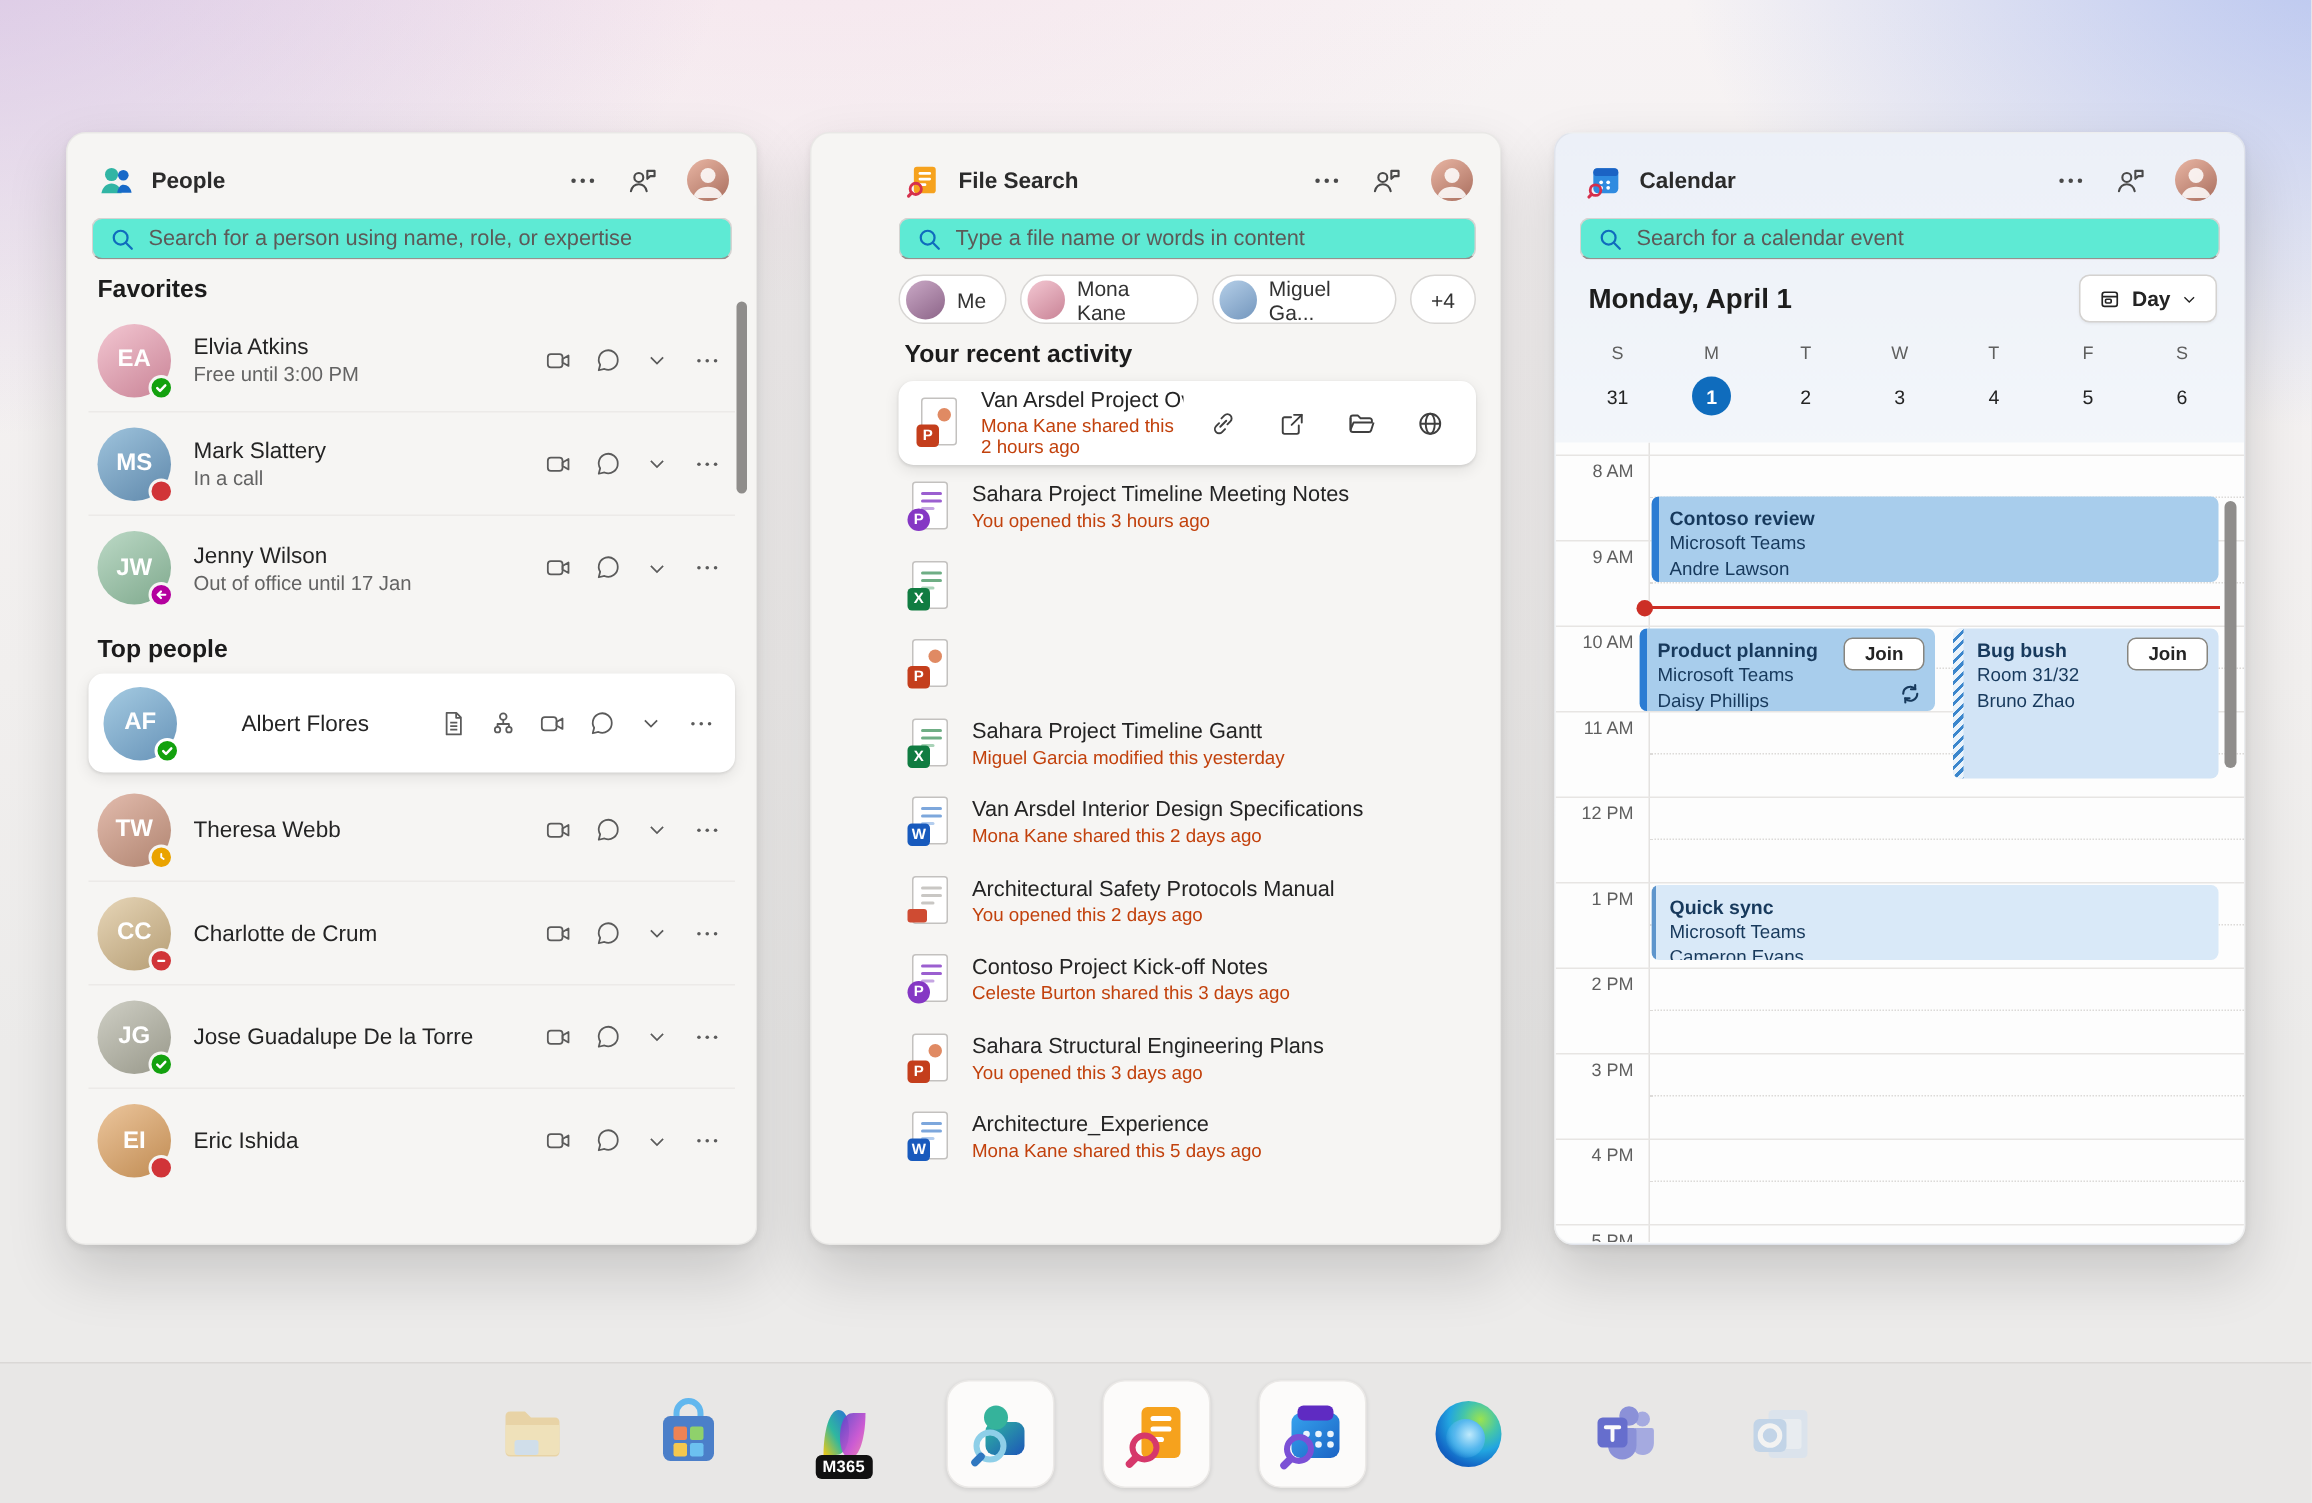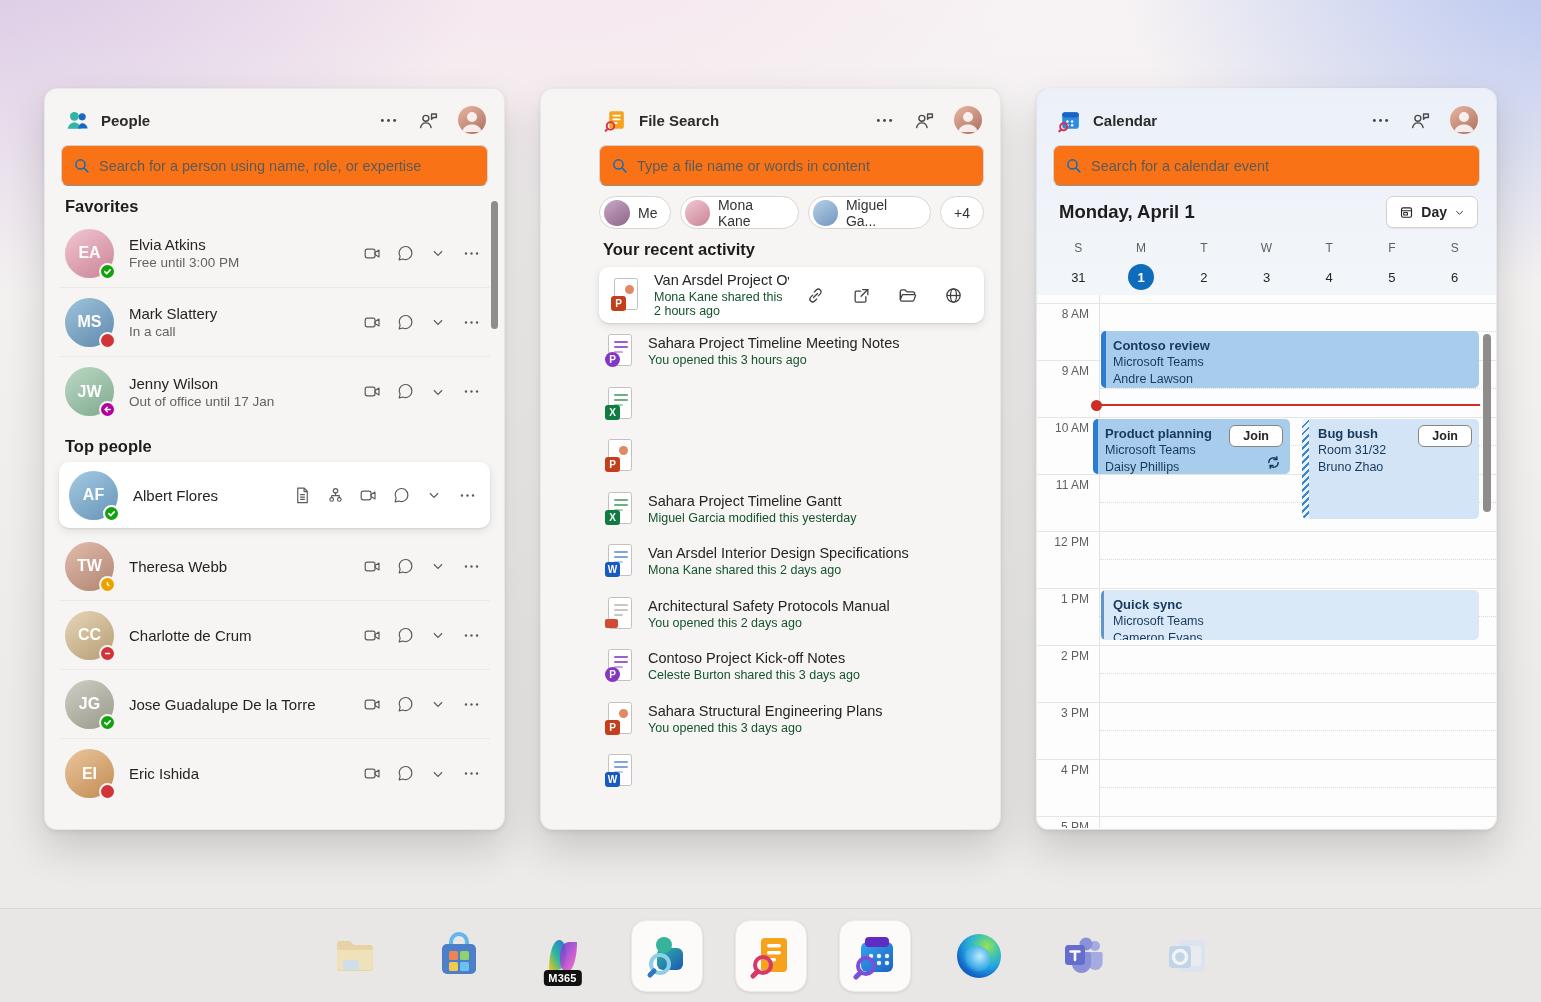--- a/index.html
+++ b/index.html
@@ -32,21 +32,21 @@
   .win-header { display:flex; align-items:center; padding:17px 18px 8px 20px; }
   .app-glyph { width:25px; height:25px; margin-right:11px; flex:0 0 auto; }
   .win-title { font-size:15px; font-weight:700; color:#2b2b2b; flex:1; }
   .hdr-actions { display:flex; align-items:center; gap:19px; }
   .hdr-icon { width:21px; height:21px; color:#494949; cursor:pointer; }
   .hdr-icon svg { width:100%; height:100%; }
   .avatar-sm { width:28px; height:28px; border-radius:50%;
     background:linear-gradient(145deg,#e9b6a4,#a96e5e); position:relative; overflow:hidden; }
   .avatar-sm svg { position:absolute; inset:0; }
 
-  .searchbox { margin:3px 16px 10px; height:41px; background:#f97316;
+  .searchbox { margin:3px 16px 10px; height:28px; background:#5eead4;
     border:1px solid #d5d3d1; border-bottom:1px solid #95918e; border-radius:7px;
     display:flex; align-items:center; padding:0 11px; gap:9px; }
   .searchbox svg { width:17px; height:17px; flex:0 0 auto; }
   .searchbox input { border:none; outline:none; flex:1; font-size:14.5px;
     font-family:inherit; color:#242424; background:transparent; }
   .searchbox input::placeholder { color:#5c5a58; }
 
   .section-h { font-size:16.5px; font-weight:700; color:#1c1c1c; margin:11px 20px 3px; }
 
   
@@ -65,21 +65,21 @@
   .pinfo { flex:1; min-width:0; }
   .pname { font-size:15px; color:#242424; }
   .pstatus { font-size:13.5px; color:#636363; margin-top:2px; }
   .pactions { display:flex; align-items:center; gap:7px; }
   .iconbtn { width:26px; height:24px; color:#5b5b5b; display:flex; align-items:center;
     justify-content:center; cursor:pointer; border-radius:4px; }
   .iconbtn svg { width:19px; height:19px; }
   .iconbtn.small svg { width:14px; height:14px; }
   .selected-card { background:#fff; border-radius:10px; margin:6px 0 4px;
     box-shadow:0 1px 2px rgba(0,0,0,.09), 0 3px 10px rgba(0,0,0,.09);
-    border-bottom:none; height:66px; padding:3px 10px; }
+    border-bottom:none; height:66px; padding:3px 10px;text-align:center; }
   .vscroll { position:absolute; width:7px; border-radius:4px; background:#8f8d8b; }
   #people-scroll { right:6px; top:112px; height:128px; }
   #cal-scroll { right:5px; top:245px; height:178px; width:8px; z-index:6; }
 
   
   .av0{background:linear-gradient(145deg,#f3c7d2,#c98396);} .av1{background:linear-gradient(145deg,#9fc4dd,#5f88ab);}
   .av2{background:linear-gradient(145deg,#bcd9c6,#7fa98d);} .av3{background:linear-gradient(145deg,#a5cbe2,#6793b8);}
   .av4{background:linear-gradient(145deg,#e3bcae,#b08470);} .av5{background:linear-gradient(145deg,#e7d6b8,#b59d74);}
   .av6{background:linear-gradient(145deg,#cfcfc5,#98988a);} .av7{background:linear-gradient(145deg,#ecc69d,#c08b52);}
   .av8{background:linear-gradient(145deg,#caa9c6,#8c6488);} .av9{background:linear-gradient(145deg,#b5cfe8,#7396bd);}
@@ -98,21 +98,21 @@
   .ficon { width:30px; height:36px; position:relative; flex:0 0 auto; }
   .fpage { position:absolute; left:3px; top:1px; width:24px; height:32px; background:#fff;
     border:1px solid #c3c1bf; border-radius:2.5px; }
   .flines { position:absolute; left:9px; top:8px; width:14px; }
   .flines div { height:2px; border-radius:1px; margin-bottom:3px; }
   .fbadge { position:absolute; left:0; bottom:2px; width:15px; height:15px; border-radius:3px;
     color:#fff; font-size:10px; font-weight:700; display:flex; align-items:center; justify-content:center; }
   .fbadge.round { border-radius:50%; }
   .finfo { flex:1; min-width:0; }
   .ftitle { font-size:14.5px; color:#242424; white-space:nowrap; overflow:hidden; }
-  .fsub { font-size:12.5px; color:#14532d; margin-top:2px; }
+  .fsub { font-size:12.5px; color:#c2410c; margin-top:2px; }
   .factions { display:flex; align-items:center; gap:20px; color:#3f3f3f; padding-right:6px; }
   .factions .iconbtn { color:#3f3f3f; }
 
   
   .cal-dateline { display:flex; align-items:center; justify-content:space-between; margin:6px 18px 0 22px; }
   .cal-heading { font-size:18.5px; font-weight:700; color:#1d1d1d; }
   .day-btn { display:flex; align-items:center; gap:7px; background:#fff; border:1px solid #d4d2d0;
     border-radius:7px; padding:7px 12px; font-size:14px; font-weight:600; color:#242424; cursor:pointer;
     box-shadow:0 1px 2px rgba(0,0,0,.06); }
   .day-btn svg { width:15px; height:15px; }
@@ -770,20 +770,24 @@
 
     <div class="frow">
       <div class="ficon">
         <div class="fpage"></div>
         <div class="flines">
             <div style="background:#7da7dc"></div>
             <div style="background:#7da7dc"></div>
             <div style="background:#b3cdee;width:9px"></div>
           </div>
         <div class="fbadge" style="background:#185abd">W</div>
+      </div>
+      <div class="finfo">
+        <div class="ftitle">Architecture_Experience</div>
+        <div class="fsub">Mona Kane shared this 5 days ago</div>
       </div>
     </div>
   </div>
 </div>
 
 <div class="win" id="win-calendar">
   <div class="win-header">
     <svg class="app-glyph" viewBox="0 0 24 24">
       <rect x="5" y="4" width="16" height="16" rx="3" fill="#2f8be0"></rect>
       <rect x="5" y="4" width="16" height="5" rx="2.5" fill="#1b63c4"></rect>

